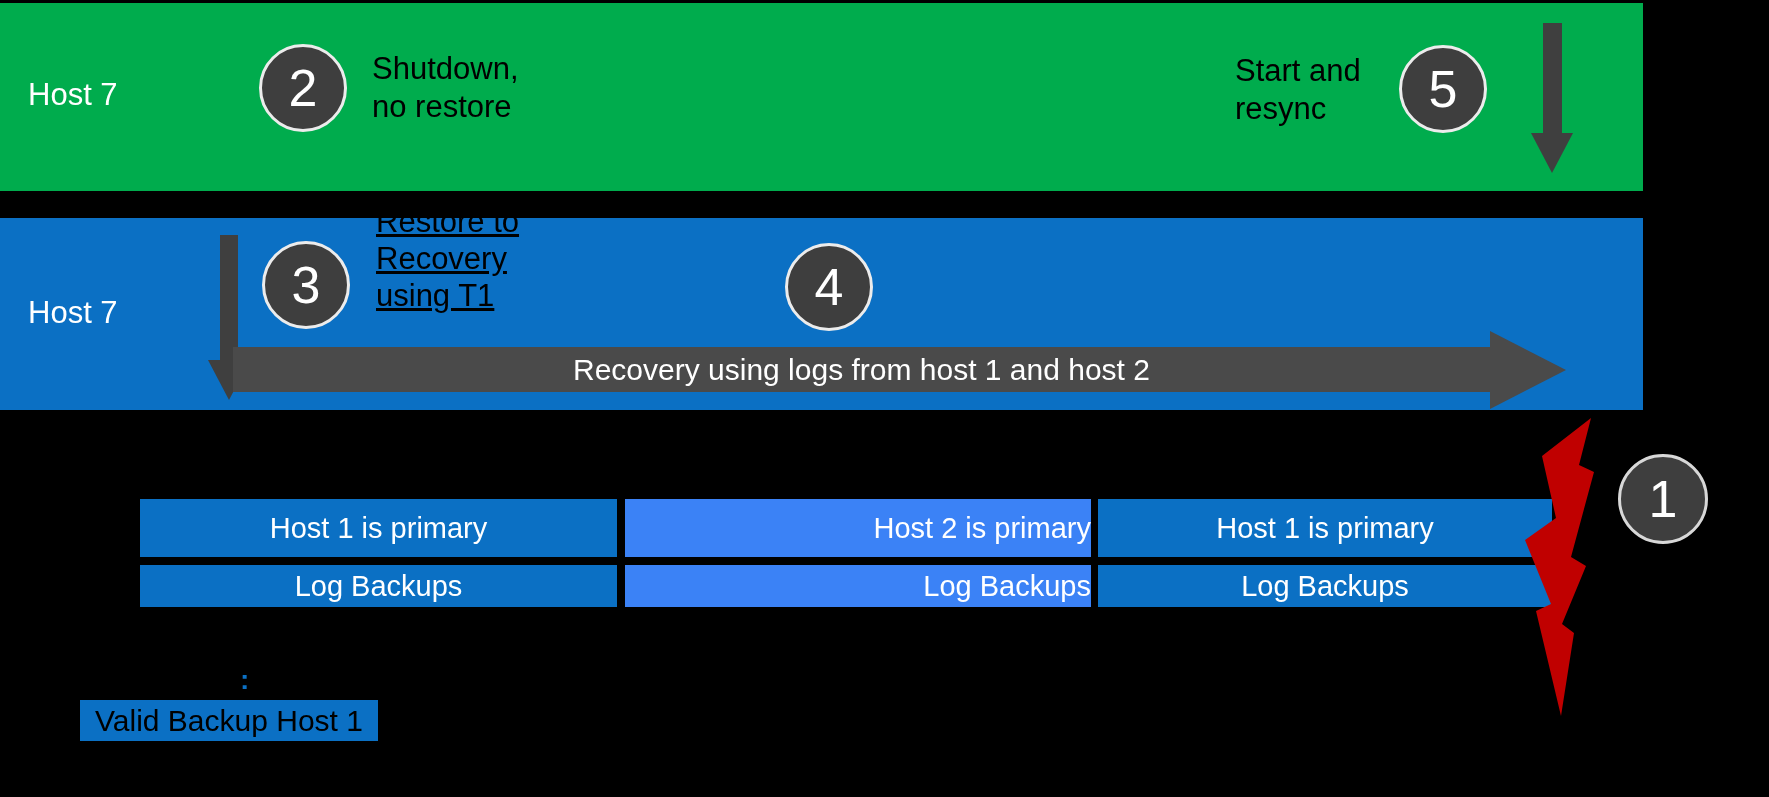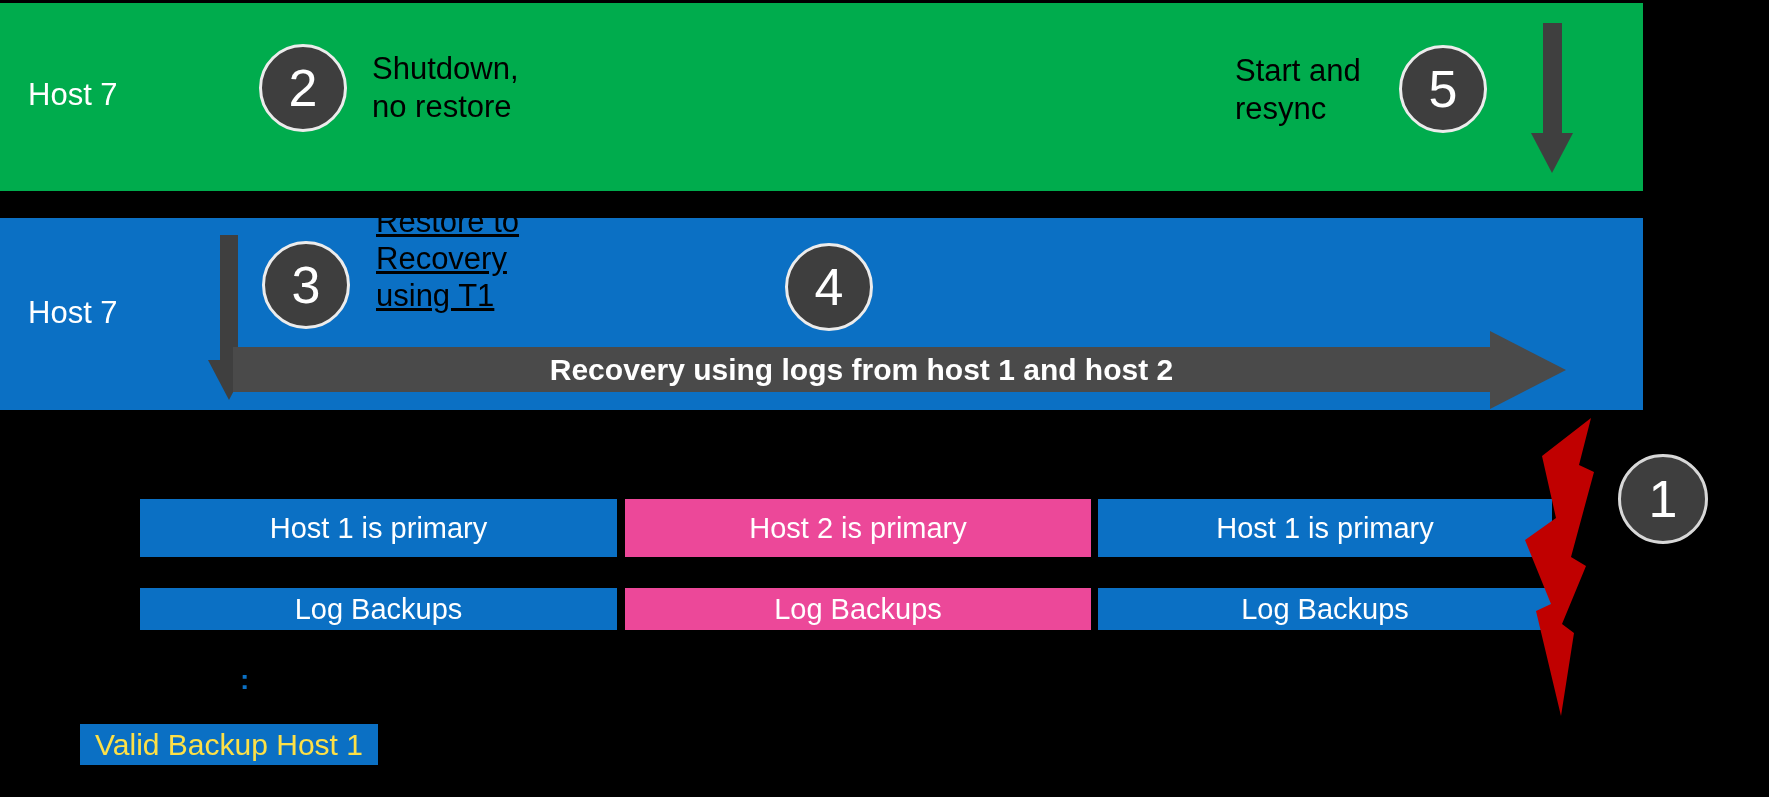--- a/index.html
+++ b/index.html
@@ -22,42 +22,42 @@
     background:#3E3E3E;border:3px solid #ECECEC;box-sizing:border-box;
     color:#FFFFFF;font-size:52px;
     display:flex;align-items:center;justify-content:center;
   }
   .step-note{position:absolute;color:#000000;font-size:31px;line-height:38px;white-space:nowrap;}
 
   
   .recovery-bar{
     position:absolute;left:233px;top:347px;width:1257px;height:45px;background:#4A4A4A;
     display:flex;align-items:center;justify-content:center;
-    color:#FFFFFF;font-size:30px;white-space:nowrap;font-weight:bold;
+    color:#FFFFFF;font-size:30px;white-space:nowrap;
   }
 
   
   .tl-bar{
     position:absolute;display:flex;align-items:center;justify-content:center;
     color:#FFFFFF;font-size:29px;white-space:nowrap;
   }
   .fill-blue{background:#0B70C4;}
-  .fill-green{background:#ec4899;}
+  .fill-green{background:#3b82f6;justify-content:flex-end;}
   .row1{top:499px;height:58px;}
-  .row2{top:565px;height:42px;margin-top:23px;}
+  .row2{top:565px;height:42px;}
   .seg1{left:140px;width:477px;}
   .seg2{left:625px;width:466px;}
   .seg3{left:1098px;width:454px;}
 
   
   .legend-colon{position:absolute;left:240px;top:664px;color:#0B70C4;font-size:28px;font-weight:bold;}
   .legend-box{
     position:absolute;left:80px;top:700px;width:298px;height:41px;background:#0B70C4;
     display:flex;align-items:center;justify-content:center;
-    color:#fde047;font-size:30px;white-space:nowrap;margin-top:24px;
+    color:#000000;font-size:30px;white-space:nowrap;
   }
   svg{display:block;}
 </style>
 </head>
 <body>
 
 <div class="stage">
 
   <div class="band band-green">
     <div class="host-label" style="top:75px;">Host 7</div>

